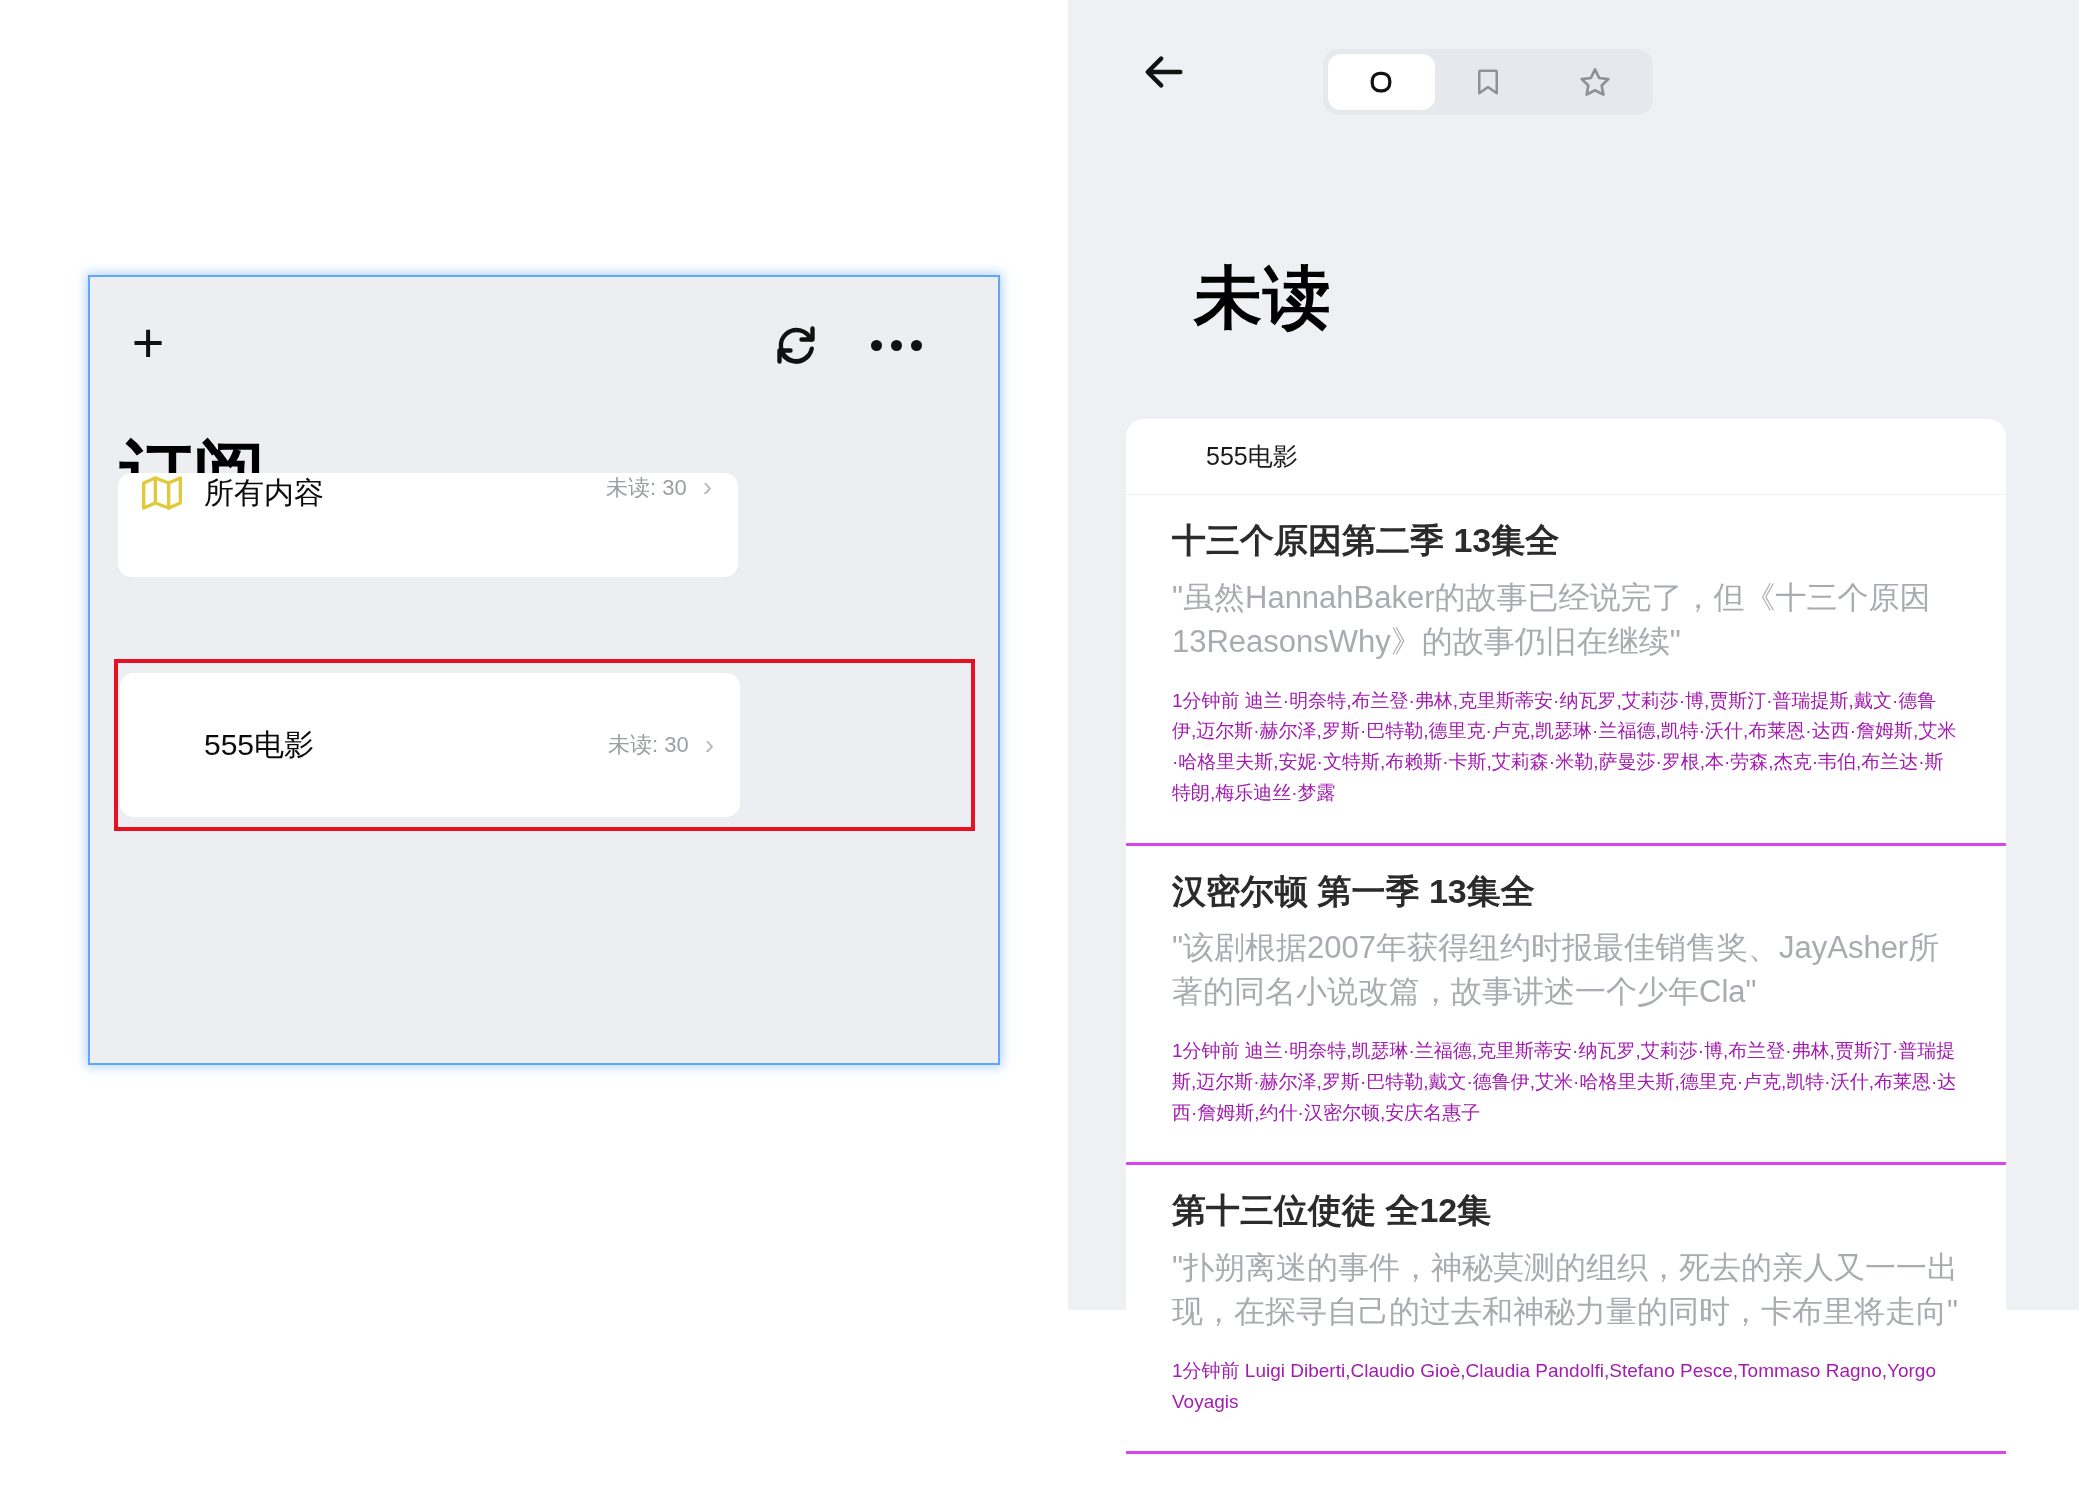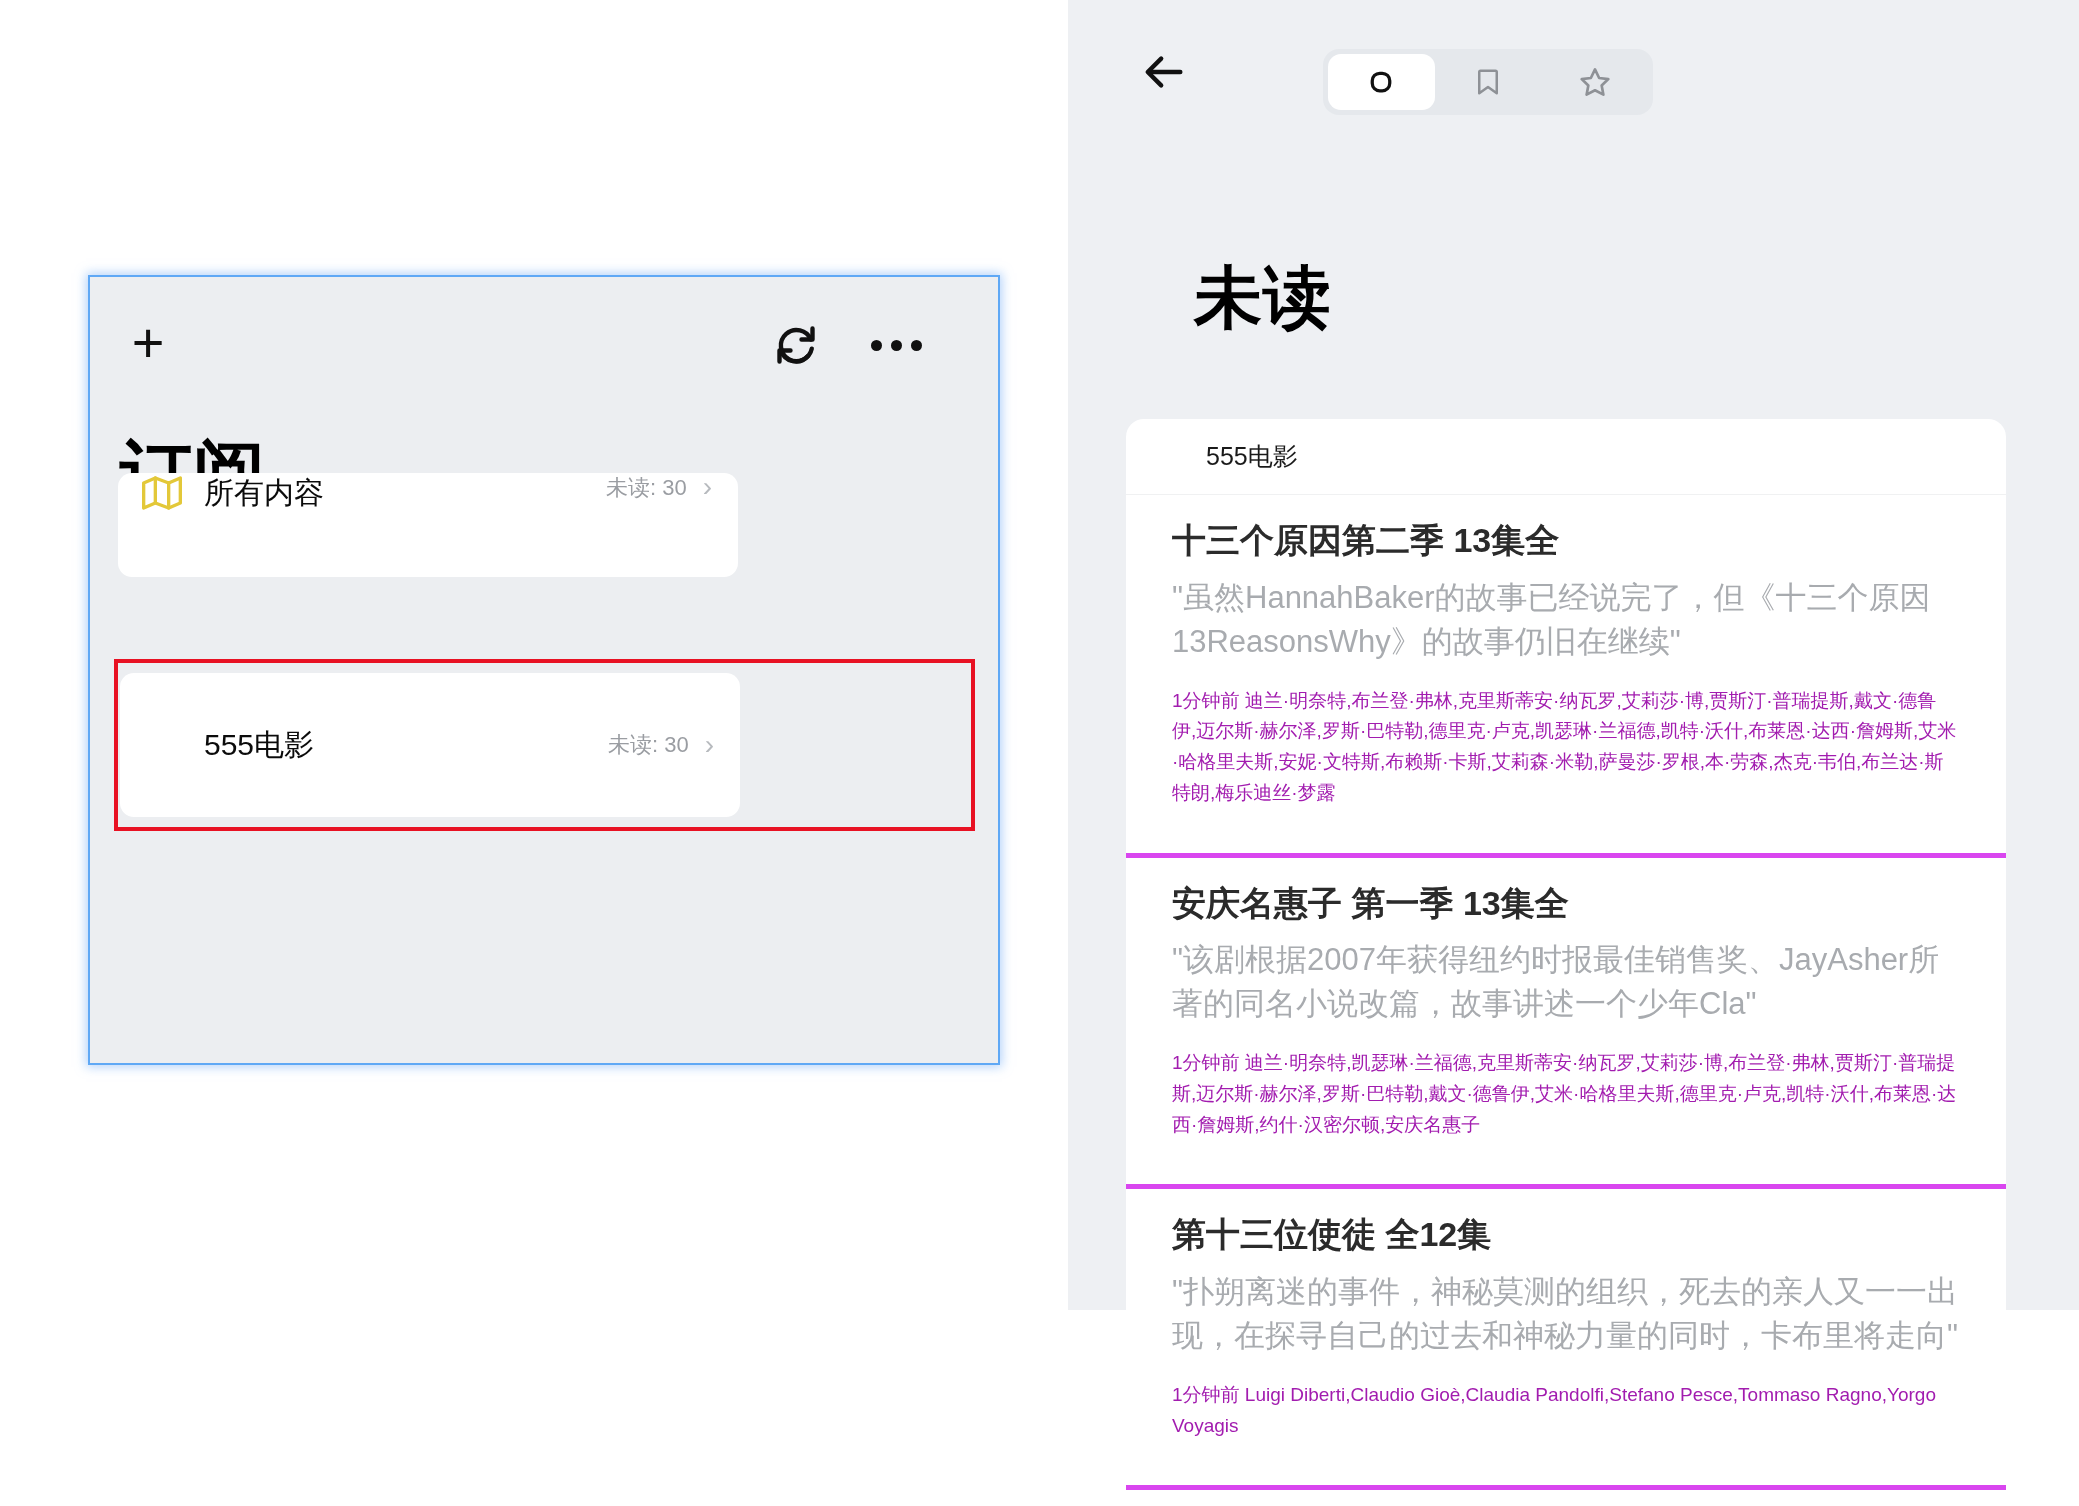--- a/index.html
+++ b/index.html
@@ -223,22 +223,22 @@
     height: 76px;
     display: flex;
     align-items: center;
     padding-left: 80px;
     font-size: 25px;
     color: #1a1a1a;
     border-bottom: 1px solid #f0f1f2;
     box-sizing: border-box;
   }
   .article {
-    padding: 24px 46px 44px 46px;
-    border-bottom: 5px solid #d946ef;
+    padding: 24px 46px 34px 46px;
+    border-bottom: 3px solid #d946ef;
   }
   .article-title {
     font-size: 34px;
     font-weight: 700;
     color: #2b2b2b;
     line-height: 1.25;
     margin-bottom: 14px;
   }
   .article-desc {
     font-size: 31px;
@@ -347,21 +347,21 @@
 
     <div id="feed-name-header">555电影</div>
 
     <div class="article">
       <div class="article-title">十三个原因第二季 13集全</div>
       <div class="article-desc">"虽然HannahBaker的故事已经说完了，但《十三个原因13ReasonsWhy》的故事仍旧在继续"</div>
       <div class="article-meta">1分钟前  迪兰·明奈特,布兰登·弗林,克里斯蒂安·纳瓦罗,艾莉莎·博,贾斯汀·普瑞提斯,戴文·德鲁伊,迈尔斯·赫尔泽,罗斯·巴特勒,德里克·卢克,凯瑟琳·兰福德,凯特·沃什,布莱恩·达西·詹姆斯,艾米·哈格里夫斯,安妮·文特斯,布赖斯·卡斯,艾莉森·米勒,萨曼莎·罗根,本·劳森,杰克·韦伯,布兰达·斯特朗,梅乐迪丝·梦露</div>
     </div>
 
     <div class="article">
-      <div class="article-title">安庆名惠子 第一季 13集全</div>
+      <div class="article-title">汉密尔顿 第一季 13集全</div>
       <div class="article-desc">"该剧根据2007年获得纽约时报最佳销售奖、JayAsher所著的同名小说改篇，故事讲述一个少年Cla"</div>
       <div class="article-meta">1分钟前  迪兰·明奈特,凯瑟琳·兰福德,克里斯蒂安·纳瓦罗,艾莉莎·博,布兰登·弗林,贾斯汀·普瑞提斯,迈尔斯·赫尔泽,罗斯·巴特勒,戴文·德鲁伊,艾米·哈格里夫斯,德里克·卢克,凯特·沃什,布莱恩·达西·詹姆斯,约什·汉密尔顿,安庆名惠子</div>
     </div>
 
     <div class="article">
       <div class="article-title">第十三位使徒 全12集</div>
       <div class="article-desc">"扑朔离迷的事件，神秘莫测的组织，死去的亲人又一一出现，在探寻自己的过去和神秘力量的同时，卡布里将走向"</div>
       <div class="article-meta">1分钟前  Luigi Diberti,Claudio Gioè,Claudia Pandolfi,Stefano Pesce,Tommaso Ragno,Yorgo Voyagis</div>
     </div>
 

